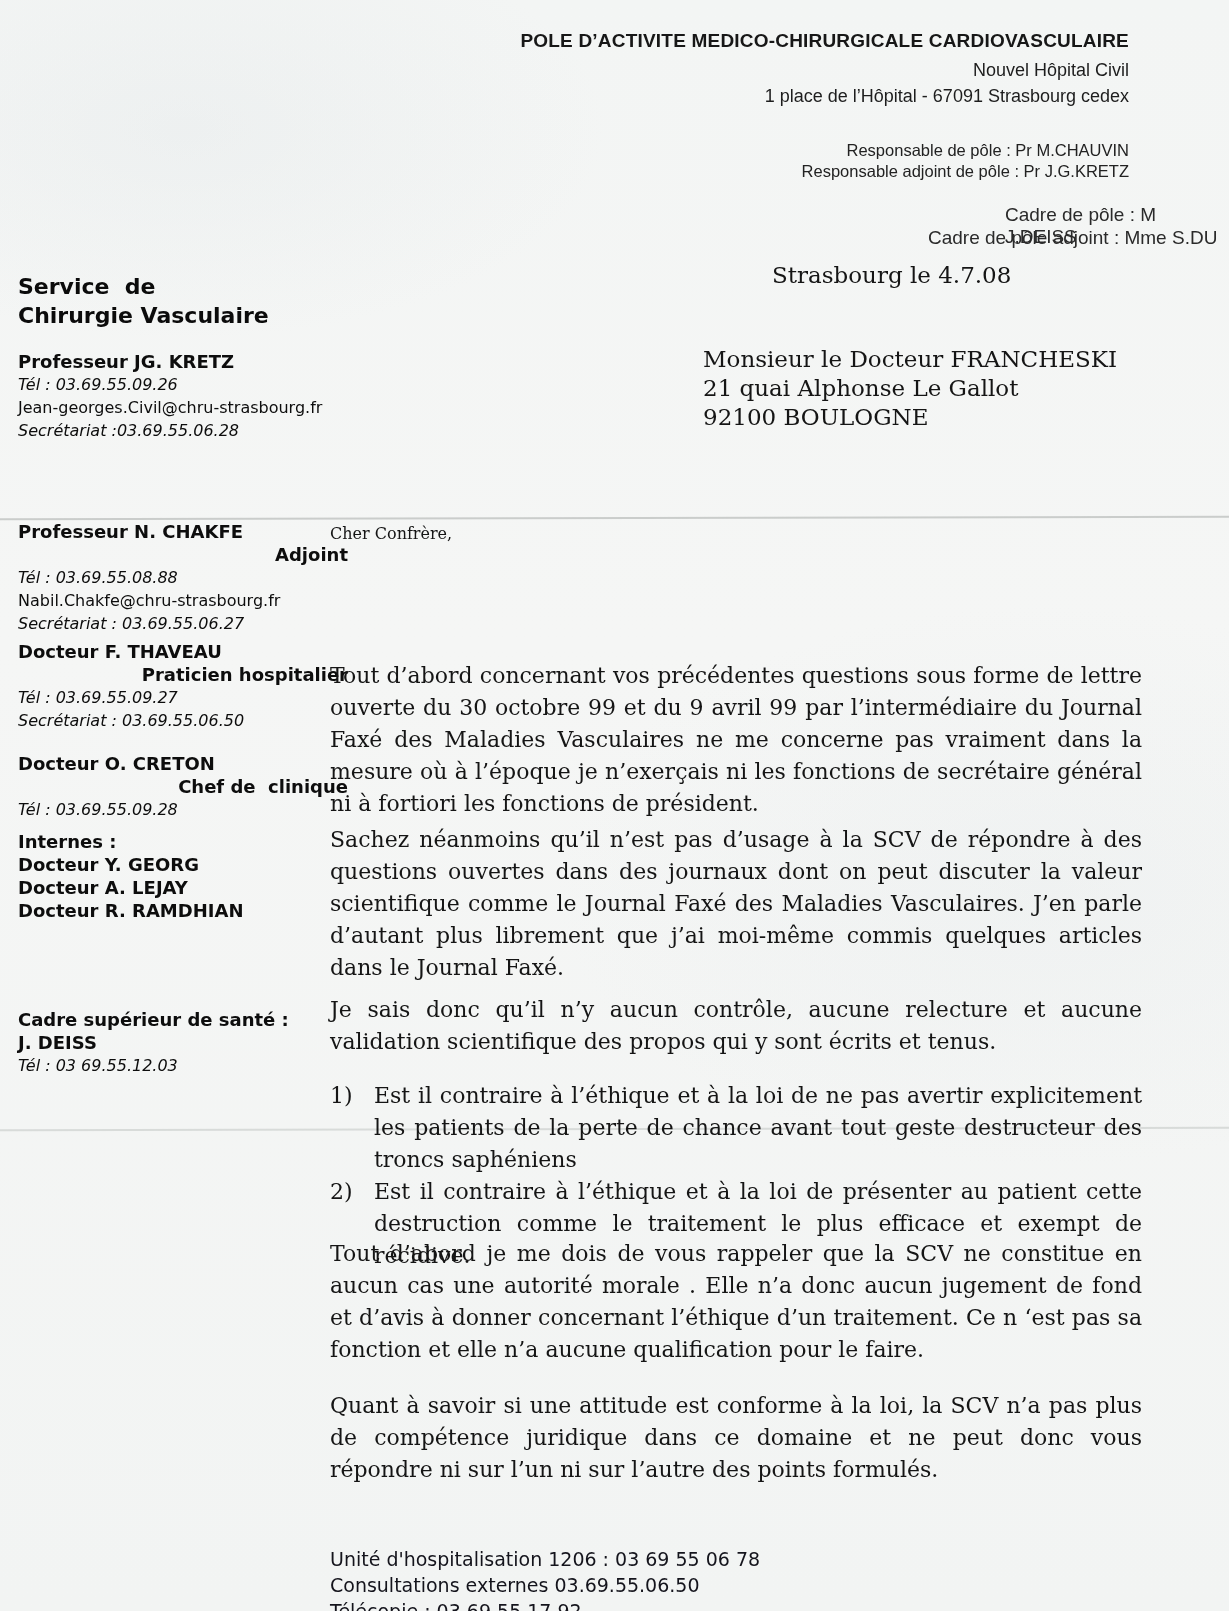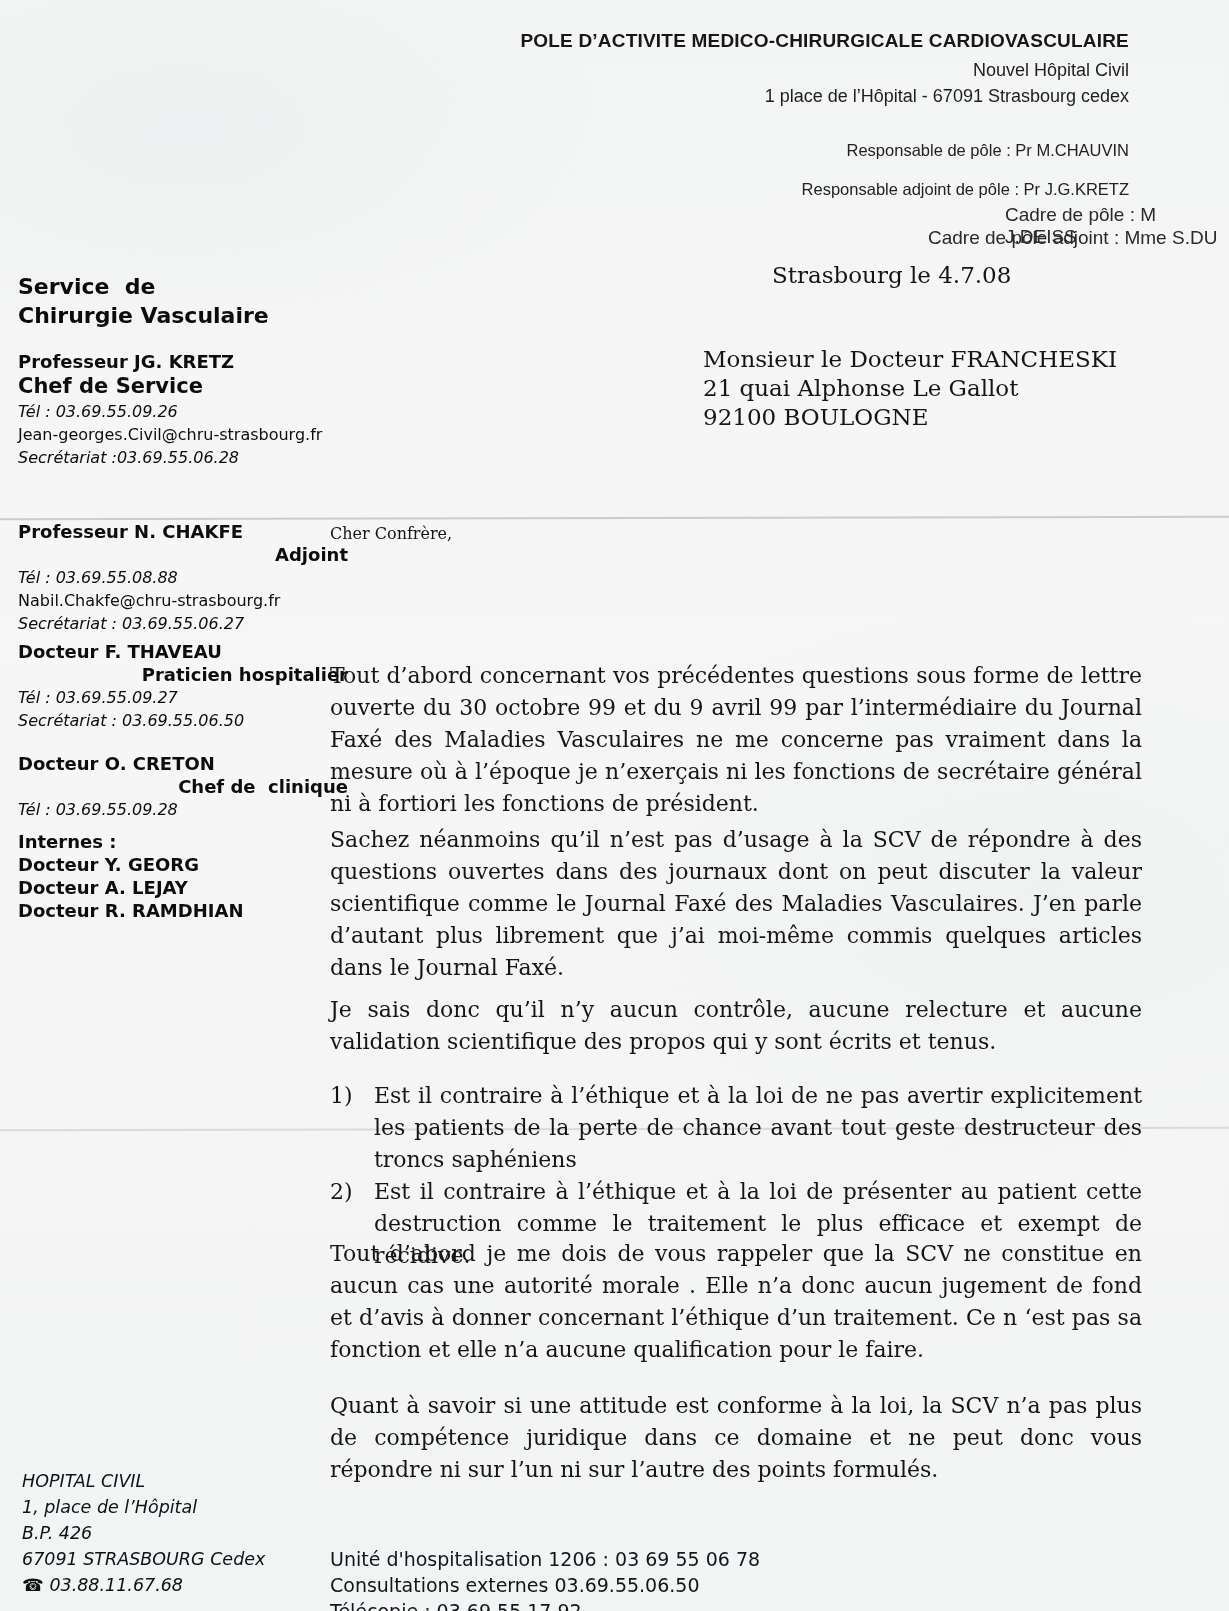--- a/index.html
+++ b/index.html
@@ -51,35 +51,34 @@
 </style>
 </head>
 <body>
 
 <div class="page">
 
   <div class="abs hdr-title">POLE D’ACTIVITE MEDICO-CHIRURGICALE CARDIOVASCULAIRE</div>
   <div class="abs hdr-line" style="top:60px">Nouvel Hôpital Civil</div>
   <div class="abs hdr-line" style="top:86px">1 place de l’Hôpital - 67091 Strasbourg cedex</div>
   <div class="abs hdr-small" style="top:141px">Responsable de pôle : Pr M.CHAUVIN</div>
-  <div class="abs hdr-small" style="top:180px">Responsable adjoint de pôle : Pr J.G.KRETZ</div>
+  <div class="abs hdr-small" style="top:162px">Responsable adjoint de pôle : Pr J.G.KRETZ</div>
   <div class="abs hdr-cadre" style="left:1005px; top:204px">Cadre de pôle : M J.DEISS</div>
   <div class="abs hdr-cadre" style="left:928px; top:227px; width:320px; white-space:nowrap">Cadre de pôle adjoint : Mme S.DU</div>
 
   <div class="abs crease" style="top:517px"></div>
   <div class="abs crease crease2" style="top:1128px"></div>
 
   <div class="abs svc-title">
     <div class="sidebar-line">Service  de</div>
     <div class="sidebar-line">Chirurgie Vasculaire</div>
   </div>
 
   <div class="abs sb-block" style="top:350px">
     <div class="sidebar-line sb-name">Professeur JG. KRETZ</div>
-    <div class="sidebar-line sb-role-lg">Chef de Service</div>
     <div class="sidebar-line sb-it">Tél : 03.69.55.09.26</div>
     <div class="sidebar-line">Jean-georges.Civil@chru-strasbourg.fr</div>
     <div class="sidebar-line sb-it">Secrétariat :03.69.55.06.28</div>
   </div>
 
   <div class="abs sb-block" style="top:520px">
     <div class="sidebar-line sb-name">Professeur N. CHAKFE</div>
     <div class="sidebar-line sb-role">Adjoint</div>
     <div class="sidebar-line sb-it">Tél : 03.69.55.08.88</div>
     <div class="sidebar-line">Nabil.Chakfe@chru-strasbourg.fr</div>
@@ -100,28 +99,26 @@
   </div>
 
   <div class="abs sb-block" style="top:830px">
     <div class="sidebar-line sb-name">Internes :</div>
     <div class="sidebar-line sb-name">Docteur Y. GEORG</div>
     <div class="sidebar-line sb-name">Docteur A. LEJAY</div>
     <div class="sidebar-line sb-name">Docteur R. RAMDHIAN</div>
   </div>
 
 
+  <div class="abs sb-block" style="top:1008px">
+    <div class="sidebar-line sb-name">Cadre supérieur de santé :</div>
+    <div class="sidebar-line sb-name">J. DEISS</div>
+    <div class="sidebar-line sb-it">Tél : 03 69.55.12.03</div>
+  </div>
 
-  <div class="abs addr-block">
-    <div class="sidebar-line">HOPITAL CIVIL</div>
-    <div class="sidebar-line">1, place de l’Hôpital</div>
-    <div class="sidebar-line">B.P. 426</div>
-    <div class="sidebar-line">67091 STRASBOURG Cedex</div>
-    <div class="sidebar-line"><span>☎</span> <span>03.88.11.67.68</span></div>
-  </div>
 
   <div class="abs serif dateline">Strasbourg le 4.7.08</div>
 
   <div class="abs serif recipient">
     <div>Monsieur le Docteur FRANCHESKI</div>
     <div>21 quai Alphonse Le Gallot</div>
     <div>92100 BOULOGNE</div>
   </div>
 
   <div class="abs serif salutation">Cher Confrère,</div>

